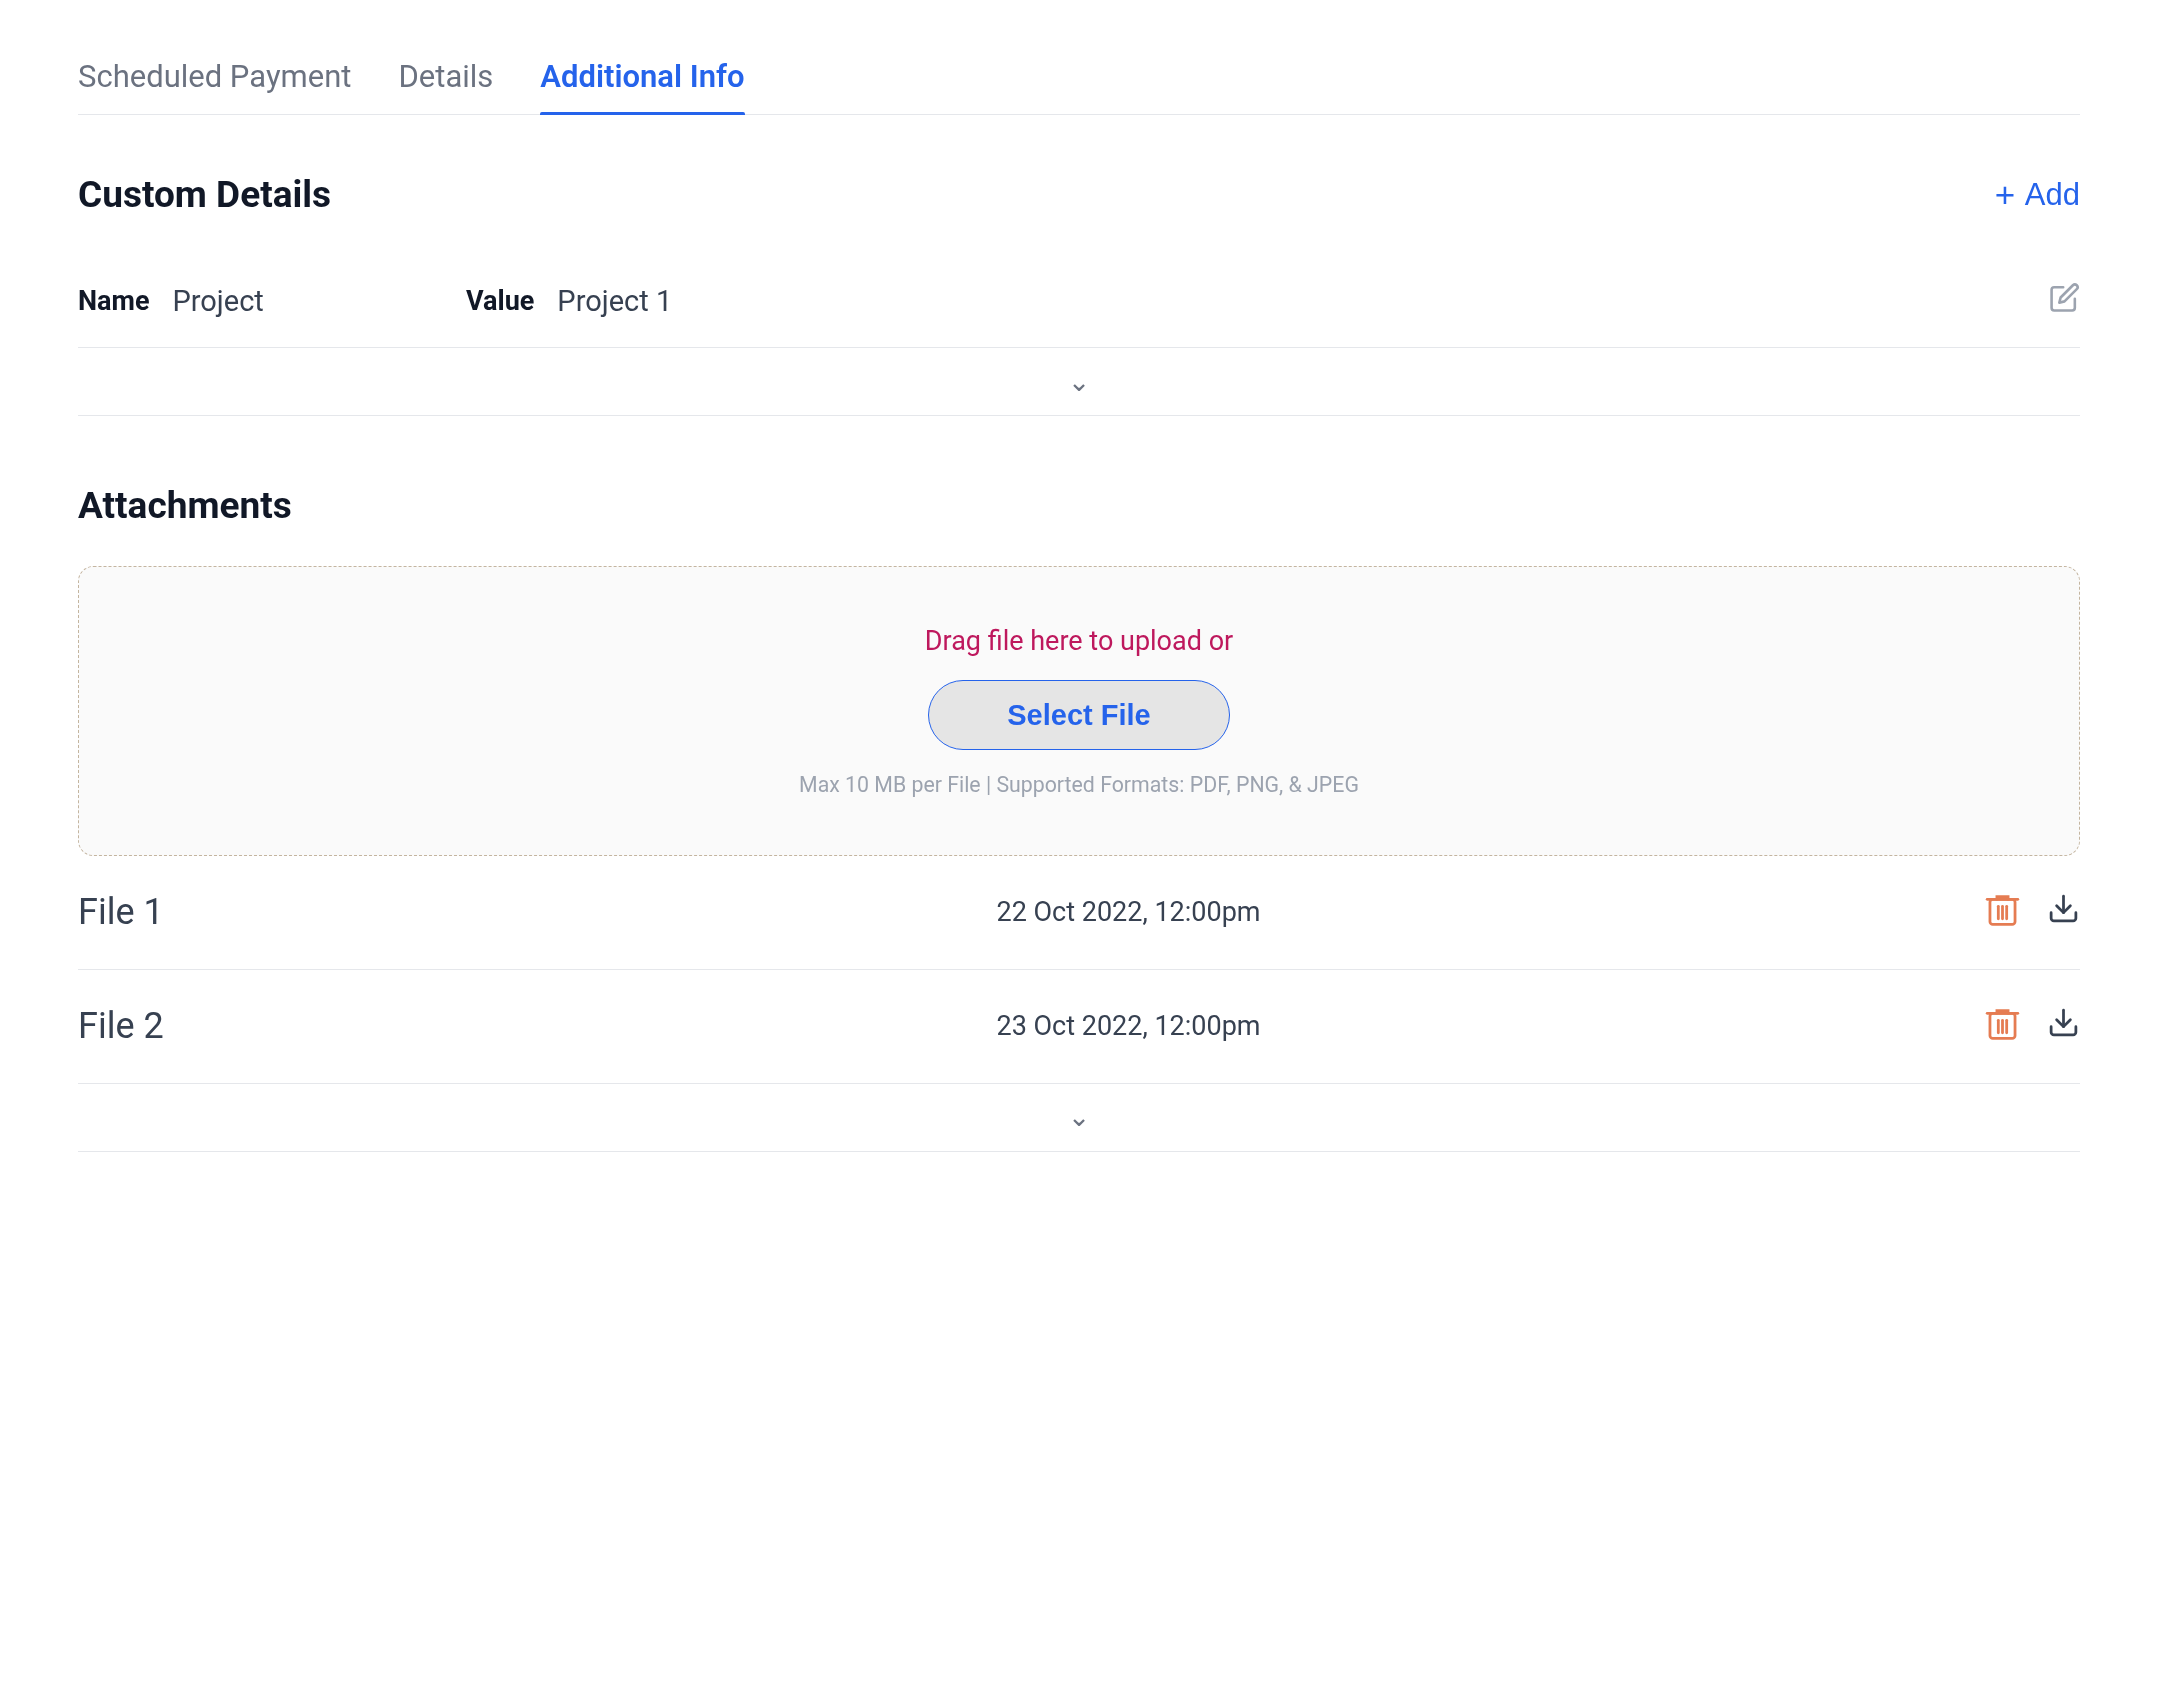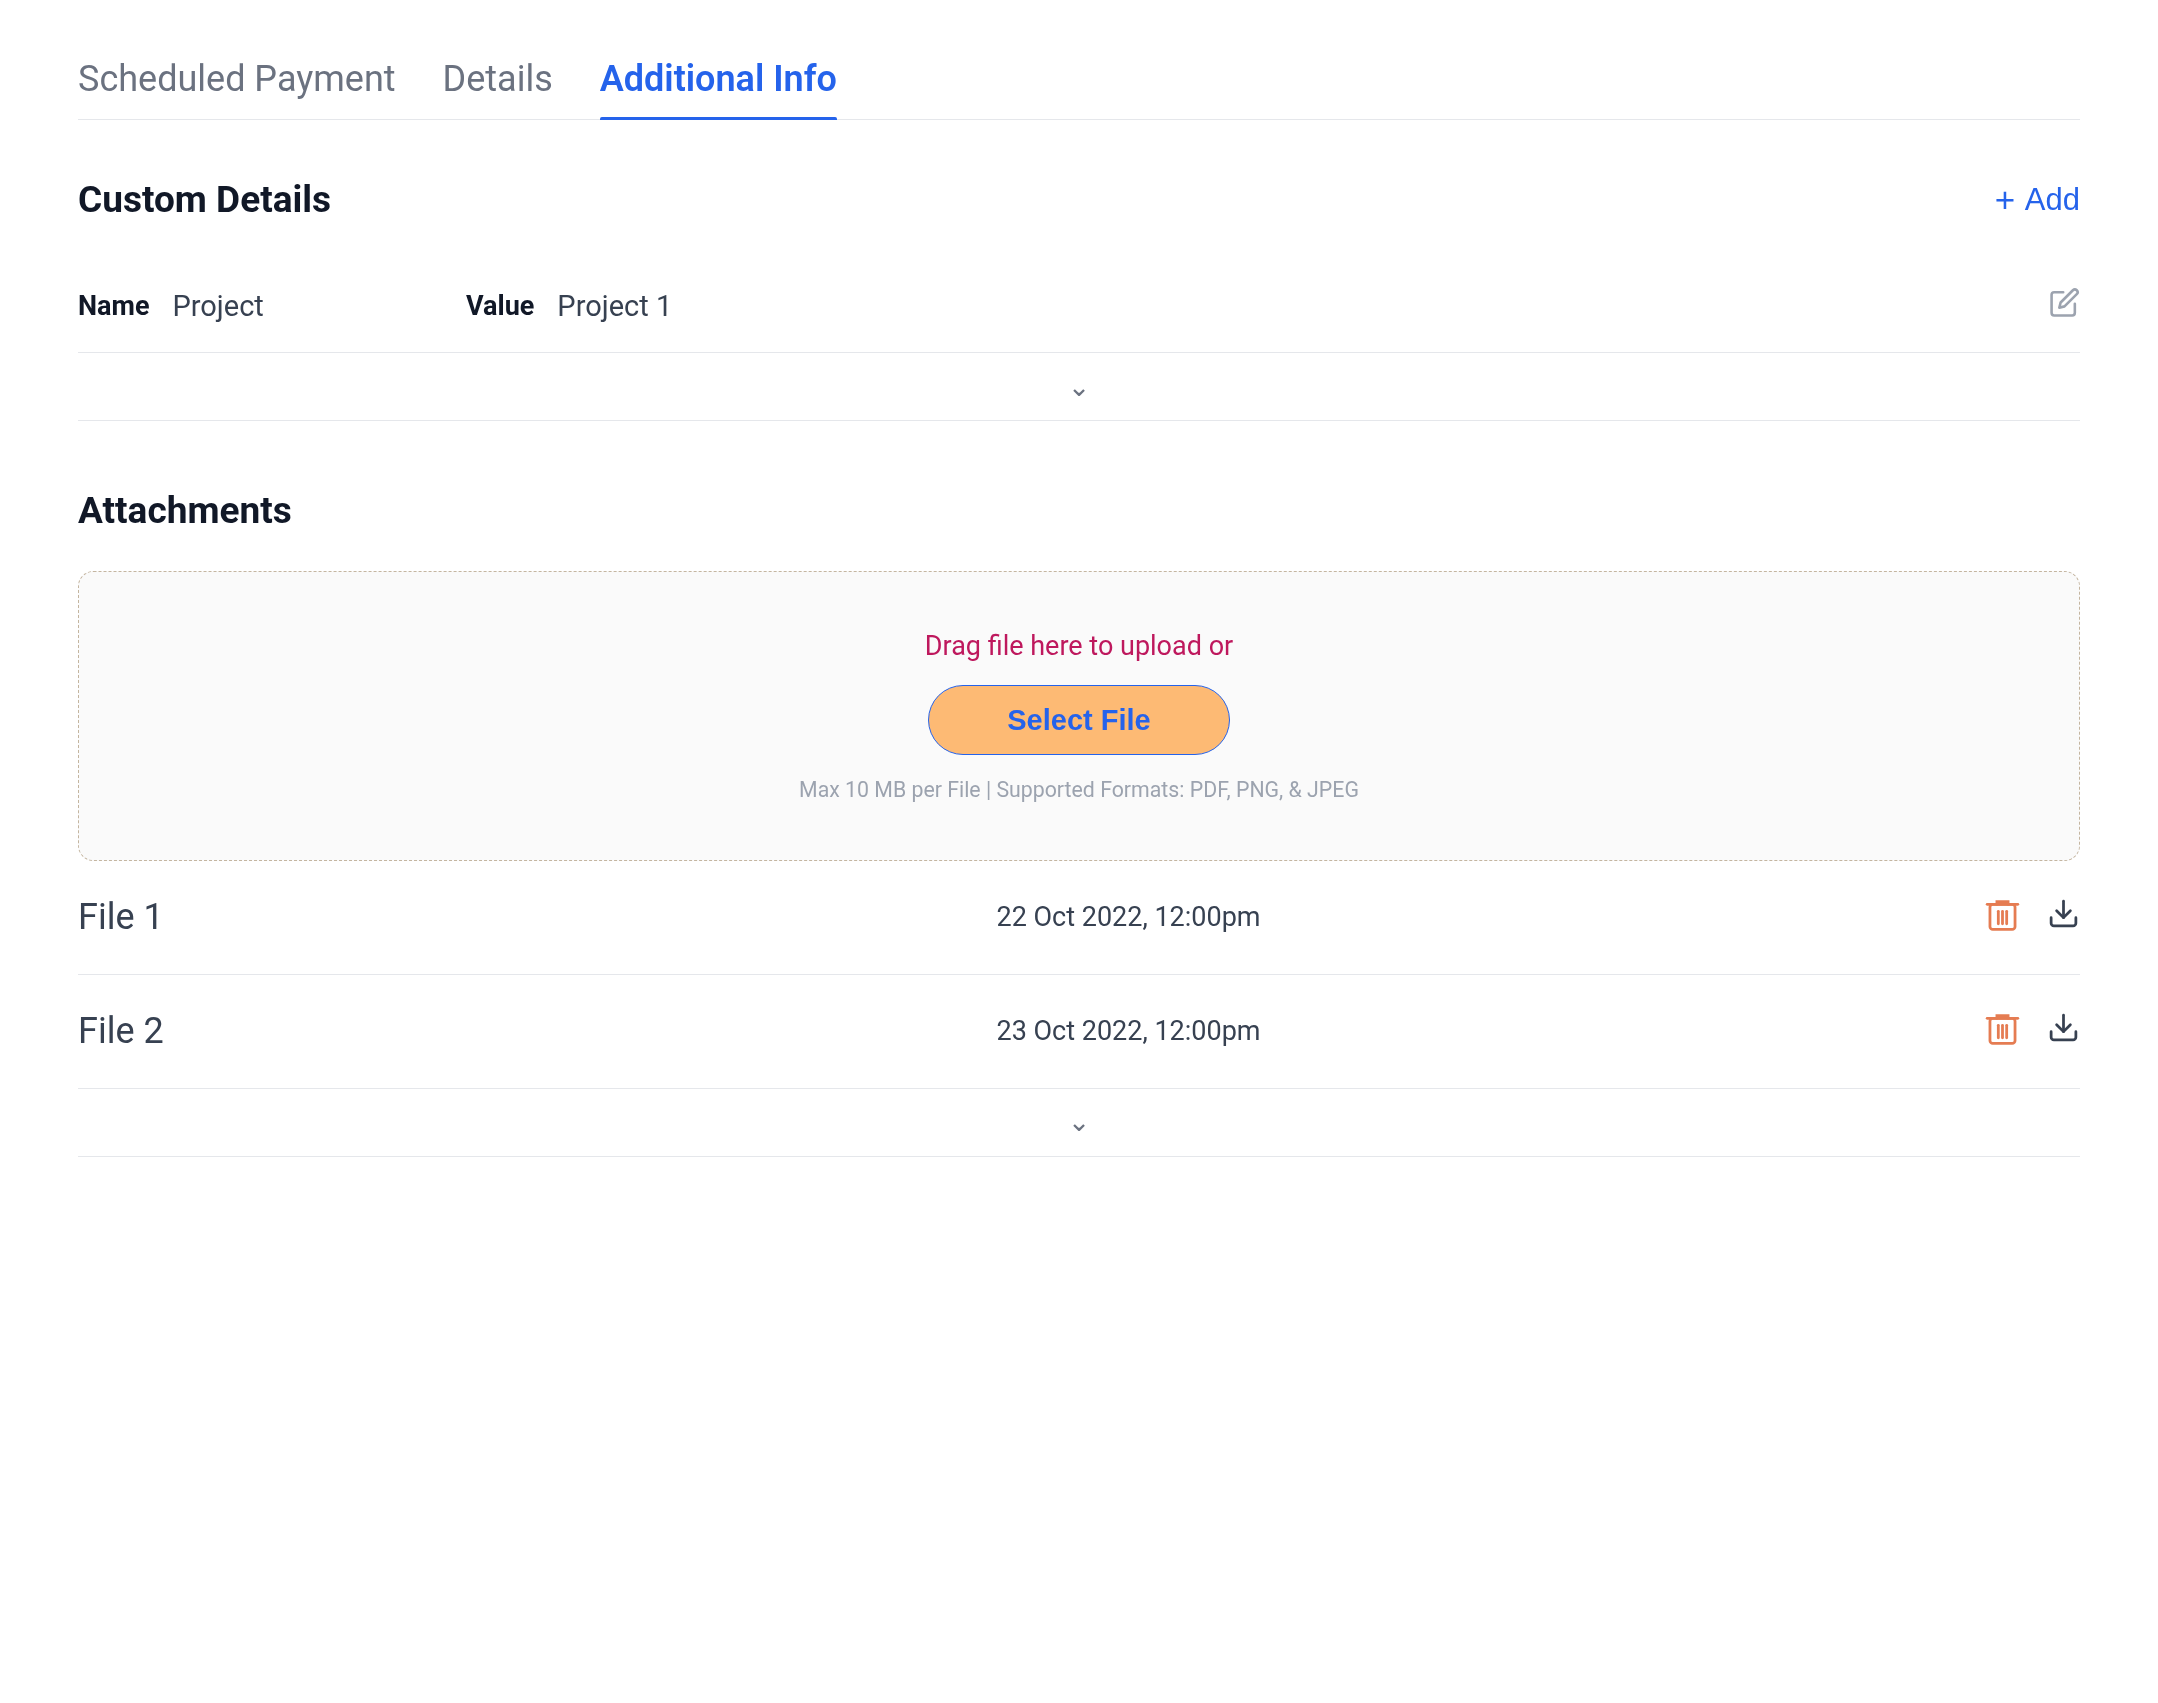--- a/index.html
+++ b/index.html
@@ -21,21 +21,21 @@
     .tabs {
       display: flex;
       align-items: center;
       gap: 47px;
       padding-bottom: 0;
       border-bottom: 1px solid #e5e7eb;
       margin-bottom: 58px;
     }
 
     .tab {
-      font-size: 36px;
+      font-size: 31px;
       color: #6b7280;
       padding-bottom: 19.4px;
       cursor: pointer;
       position: relative;
       white-space: nowrap;
     }
 
     .tab.active {
       color: #2563eb;
       font-weight: 600;
@@ -165,21 +165,21 @@
 
     .select-file-btn {
       display: inline-block;
       border: 1.9px solid #2563eb;
       border-radius: 39px;
       padding: 17.5px 78px;
       color: #2563eb;
       font-size: 29px;
       font-weight: 700;
       cursor: pointer;
-      background: #fdba74;
+      background: #e5e5e5;
       margin-bottom: 21.3px;
     }
 
     .upload-hint {
       font-size: 21.3px;
       color: #9ca3af;
     }
 
     
     .file-row {

